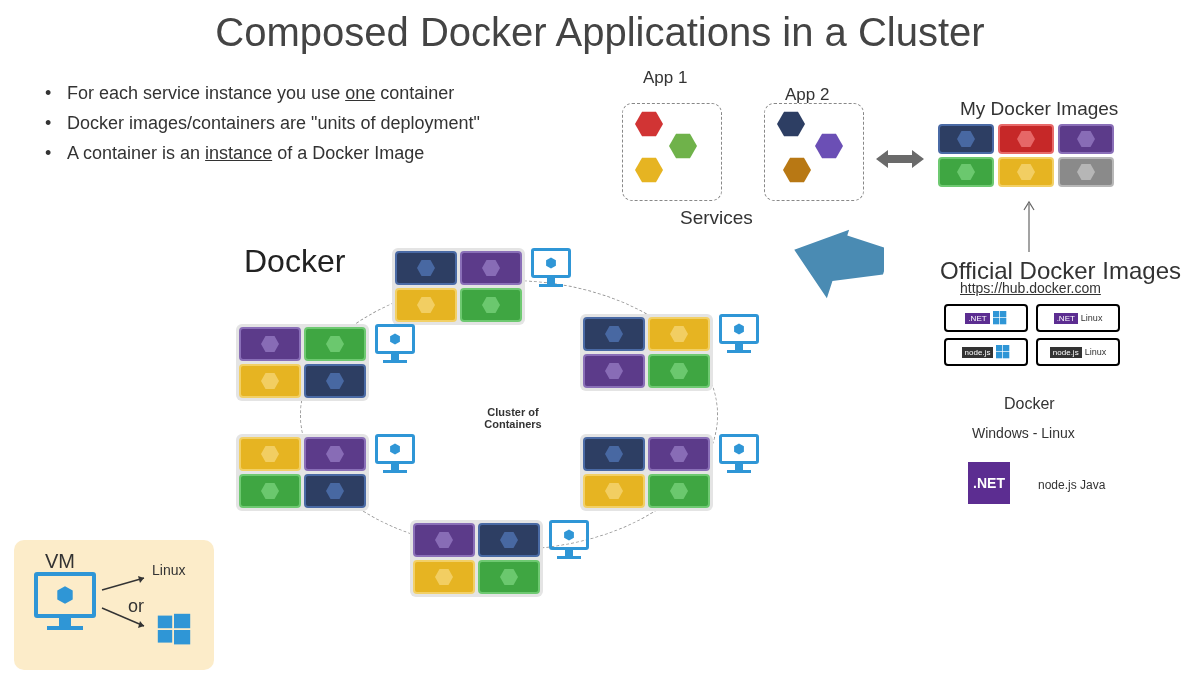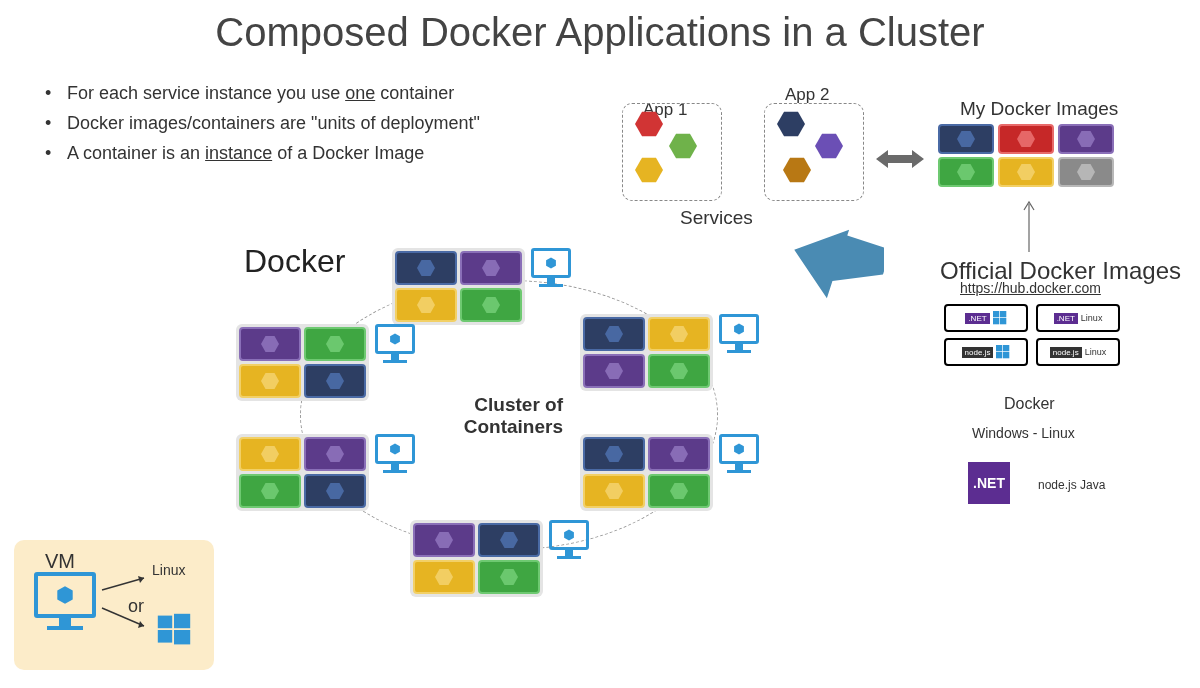--- a/index.html
+++ b/index.html
@@ -3,24 +3,24 @@
 <meta charset="utf-8">
 <style>
 *{box-sizing:border-box;margin:0;padding:0}
 body{font-family:"Segoe UI",Arial,sans-serif;background:#fff;width:1200px;height:688px;position:relative;overflow:hidden;color:#333}
 .title{font-size:40px;font-weight:300;text-align:center;padding:10px 0 18px;color:#444}
 .bullets{position:absolute;left:45px;top:80px;font-size:18px;line-height:1.55}
 .bullets li{margin-bottom:2px;padding-left:22px;position:relative;list-style:none}
 .bullets li:before{content:"•";position:absolute;left:0;top:0}
 .underline{text-decoration:underline}
 .docker-label{position:absolute;left:244px;top:243px;font-size:32px;color:#222}
-.cluster-label{position:absolute;left:463px;top:394px;width:100px;text-align:right;font-size:19px;font-weight:600}
+.cluster-label{position:absolute;left:463px;top:406px;width:100px;text-align:center;font-size:11px;font-weight:600}
 .services-label{position:absolute;left:680px;top:207px;font-size:19px}
 .app-label{position:absolute;font-size:17px}
-.app1-label{left:643px;top:100px}
+.app1-label{left:643px;top:68px}
 .app2-label{left:785px;top:85px}
 .mydocker-label{position:absolute;left:960px;top:98px;font-size:19px}
 .official-label{position:absolute;left:940px;top:257px;font-size:24px}
 .hub-url{position:absolute;left:960px;top:280px;font-size:14px;text-decoration:underline}
 .docker-word{position:absolute;left:1004px;top:395px;font-size:16px}
 .winlinux{position:absolute;left:972px;top:425px;font-size:14px}
 .nodejava{position:absolute;left:1038px;top:478px;font-size:12px}
 .vm-label{position:absolute;left:45px;top:550px;font-size:20px}
 .linux-label{position:absolute;left:152px;top:562px;font-size:14px}
 .or-label{position:absolute;left:128px;top:596px;font-size:18px}

